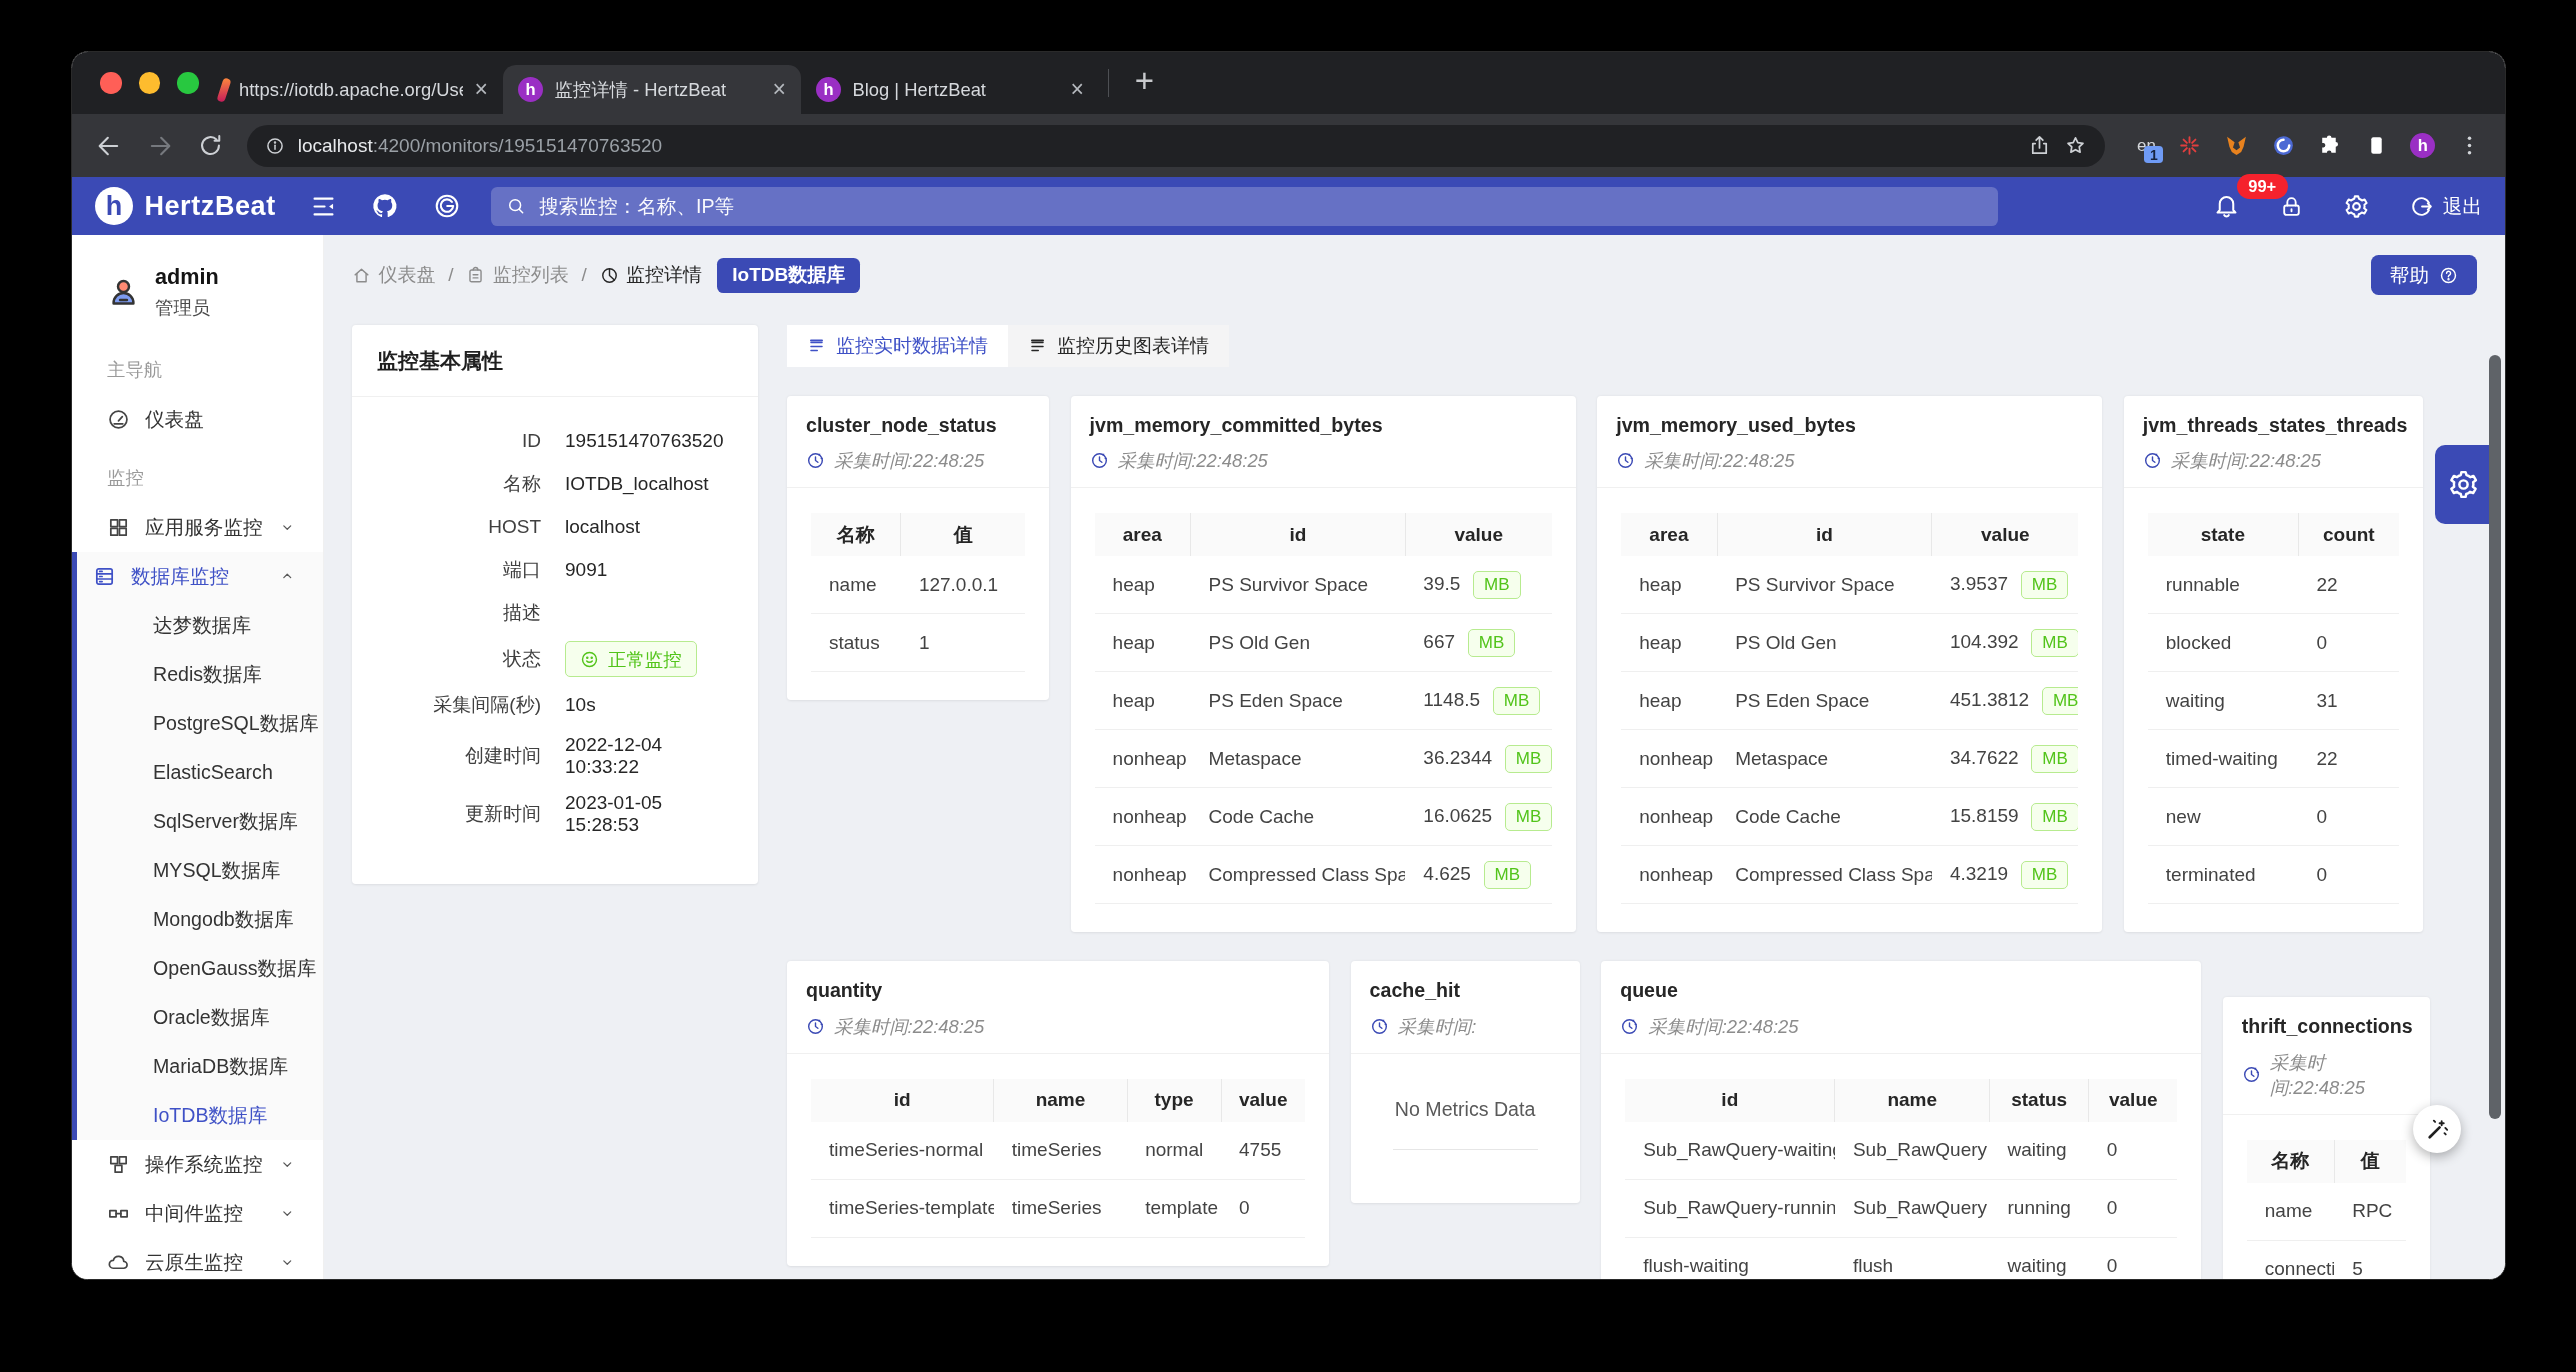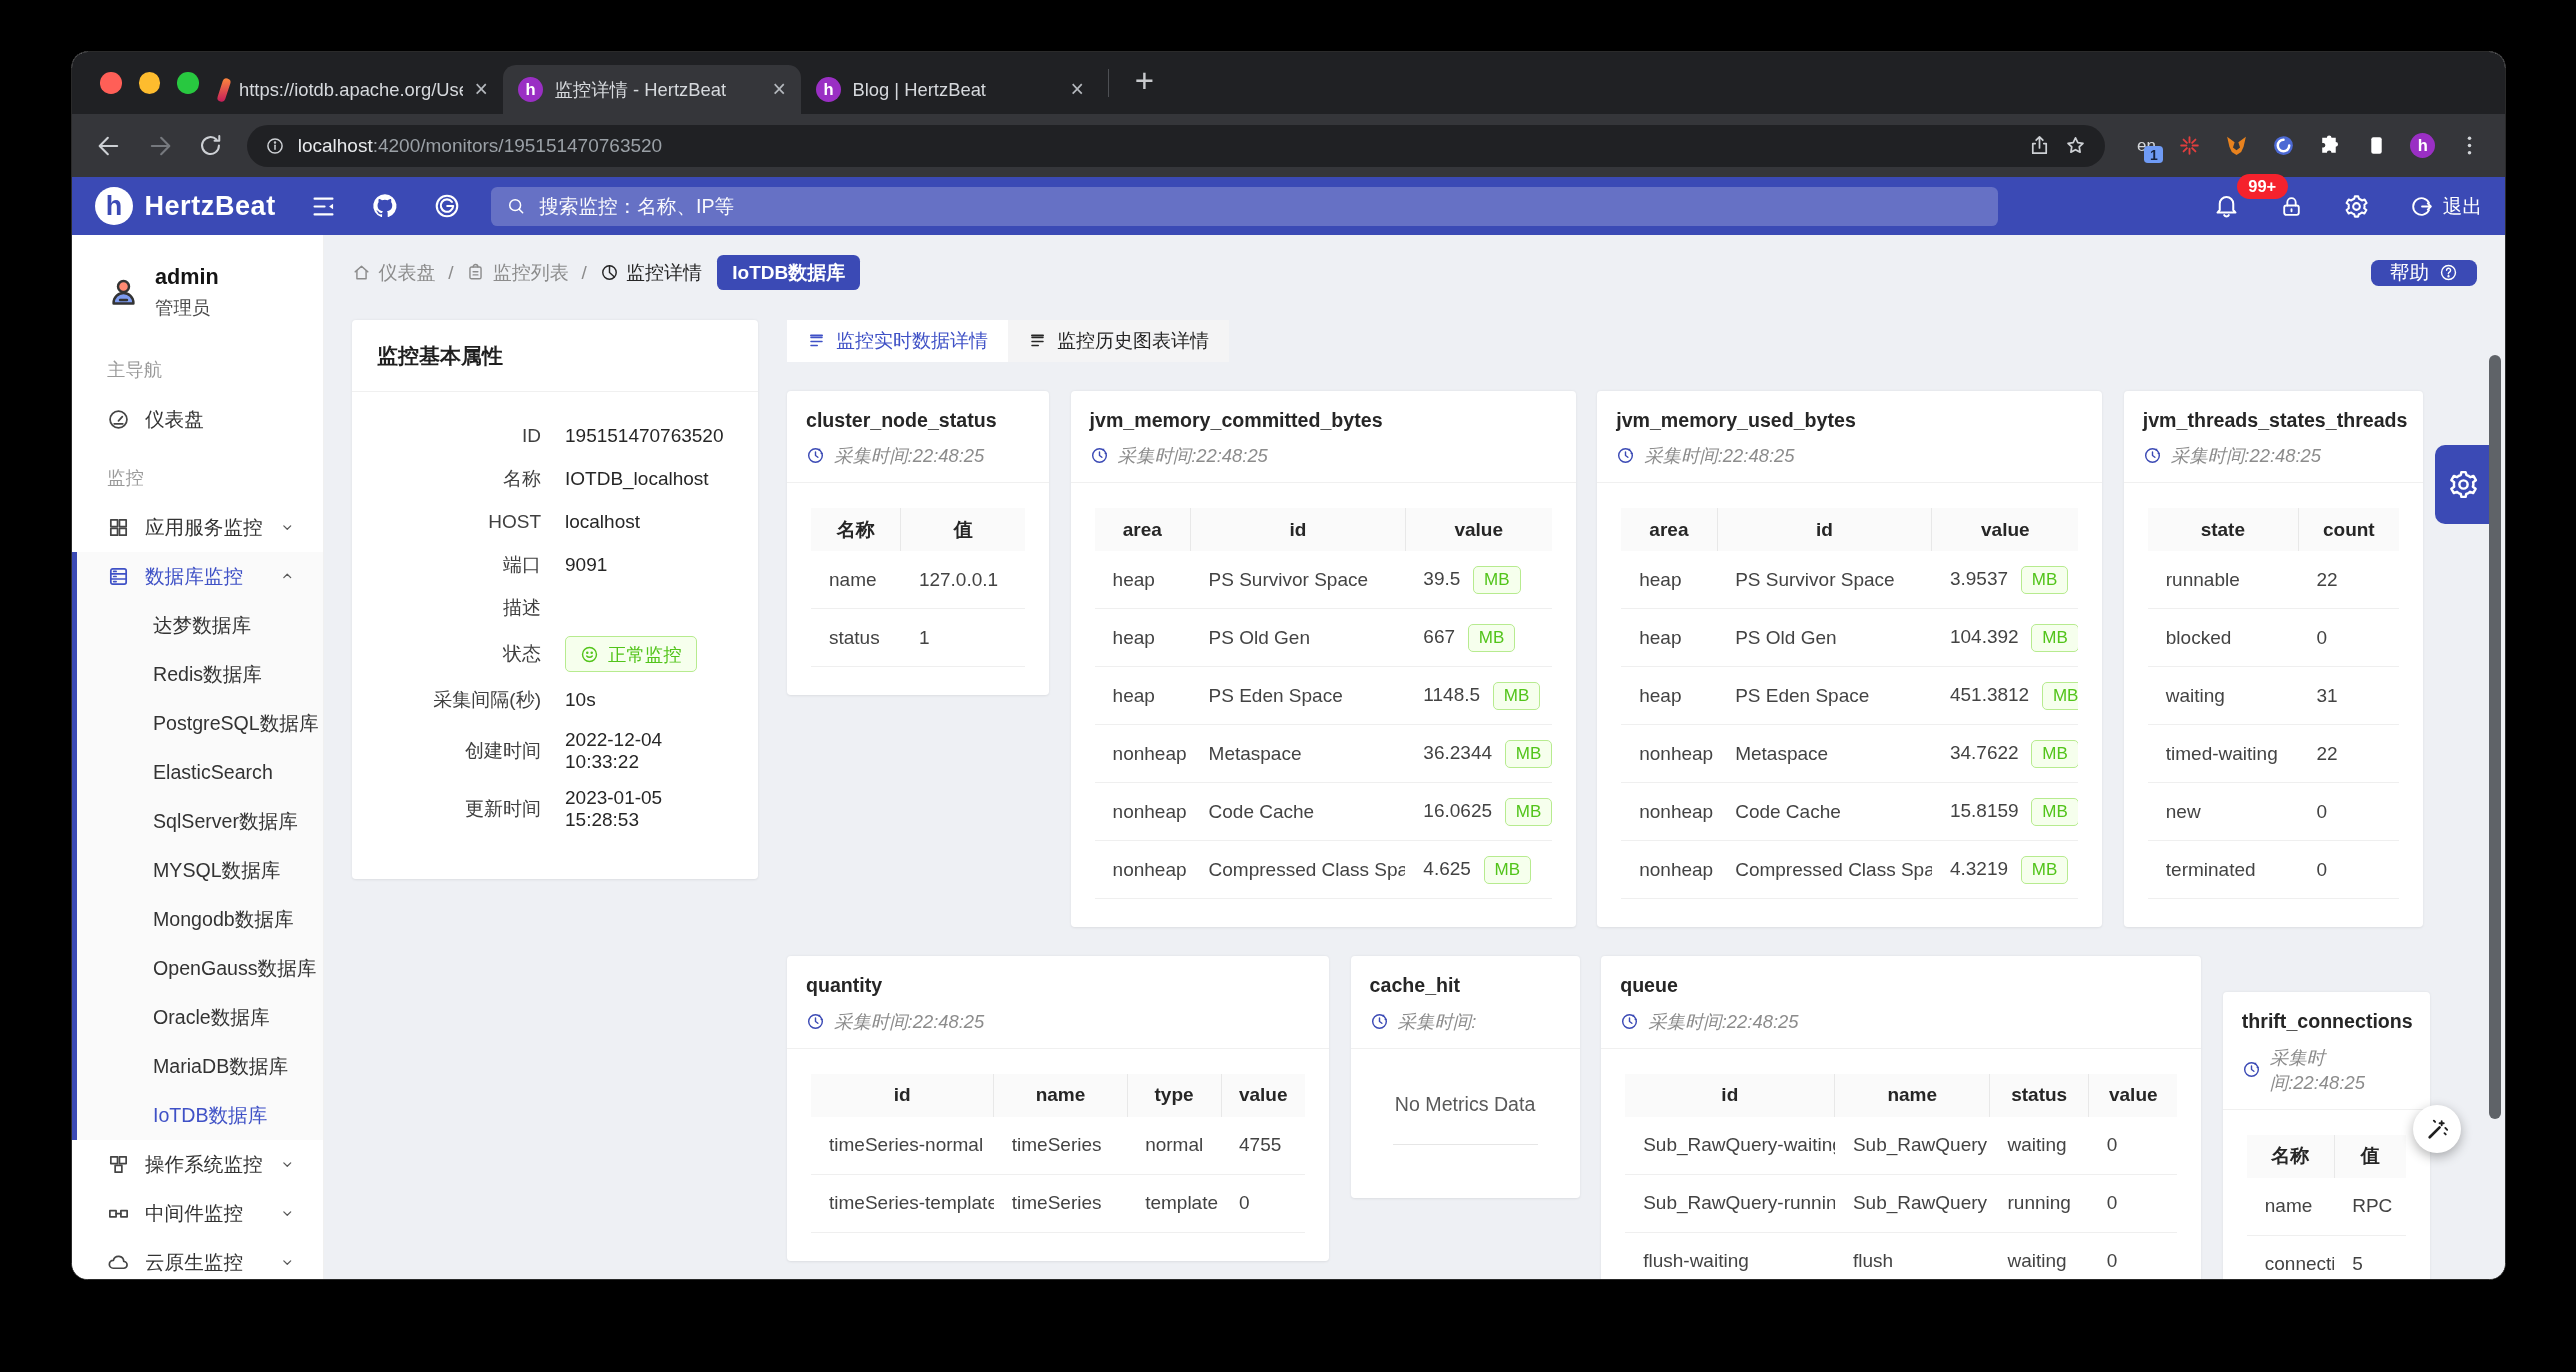--- a/index.html
+++ b/index.html
@@ -57,30 +57,30 @@
   .main{flex:1;display:flex;min-height:0}
   .sidebar{width:252px;background:#fff;flex:0 0 auto;padding-top:18px;box-sizing:border-box;border-right:0.6px solid #f0f0f0;overflow:hidden}
   .user{display:flex;align-items:center;gap:15px;padding:11.4px 0 15px 35px}
   .uinfo .uname{font-size:21.6px;font-weight:bold;color:#141414}
   .uinfo .urole{font-size:18.4px;color:#4a4a4a;margin-top:5px}
   .sgroup{font-size:18.4px;color:rgba(0,0,0,.40);padding:21.6px 0 12.7px 35px}
   .sitem{height:49px;display:flex;align-items:center;padding-left:35px;gap:15px;font-size:19.6px;color:#333}
   .sitem .chev{margin-left:auto;margin-right:28px;color:#595959}
   .schild{height:49px;display:flex;align-items:center;padding-left:81px;font-size:19.6px;color:#333}
   .grouped{background:#fafafa;border-left:5px solid #3b4ab5}
-  .sitem.grouped{padding-left:30px}
+  .sitem.grouped{padding-left:16px}
   .schild.grouped{padding-left:76px}
   .act{color:#3f51c6 !important}
   .content{flex:1;background:#eef0f4;padding:20px 28px;box-sizing:border-box;min-width:0}
   .crumbrow{display:flex;align-items:center;gap:12.7px;color:#8c8c8c;font-size:19px}
   .crumb{display:flex;align-items:center;gap:7.6px}
   .crumb.dark{color:#262626}
   .crumb-badge{background:#3b4ab5;color:#fff;border-radius:6.3px;height:35px;display:flex;align-items:center;
     padding:0 15px;font-size:19px;font-weight:bold;margin-left:2.5px}
-  .helpbtn{margin-left:auto;background:#3b4ab5;color:#fff;height:26px;border-radius:7.6px;display:flex;align-items:center;
+  .helpbtn{margin-left:auto;background:#3b4ab5;color:#fff;height:40px;border-radius:7.6px;display:flex;align-items:center;
     gap:10px;padding:0 19px;font-size:19.6px;border:0}
   .body-row{display:flex;gap:29px;margin-top:30px;align-items:flex-start}
   .propcard{width:406px;background:#fff;border-radius:3.8px;box-shadow:0 0.6px 2.5px rgba(0,0,0,.08);flex:0 0 auto}
   .propcard h2{margin:0;padding:21.6px 25px;font-size:21px;color:#1f1f1f;border-bottom:0.6px solid #f0f0f0;font-weight:bold}
   .props{padding:29px 25px 34px}
   .prow{display:flex;align-items:center;margin-bottom:14px;min-height:29px}
   .plabel{width:164px;text-align:right;color:#404040;font-size:19px;flex:0 0 auto}
   .pval{margin-left:24px;color:#262626;font-size:19px}
   .status-badge{display:inline-flex;align-items:center;gap:9px;border:1.3px solid #b7eb8f;background:#f6ffed;color:#52c41a;
     font-size:18.4px;border-radius:5px;padding:4.4px 14px}

